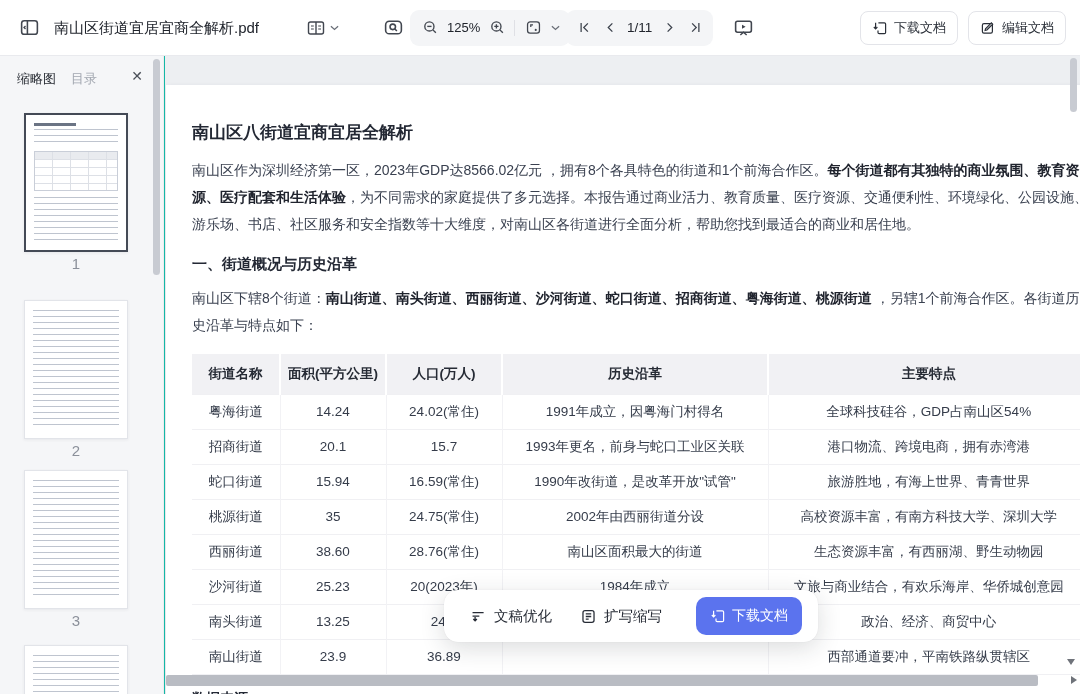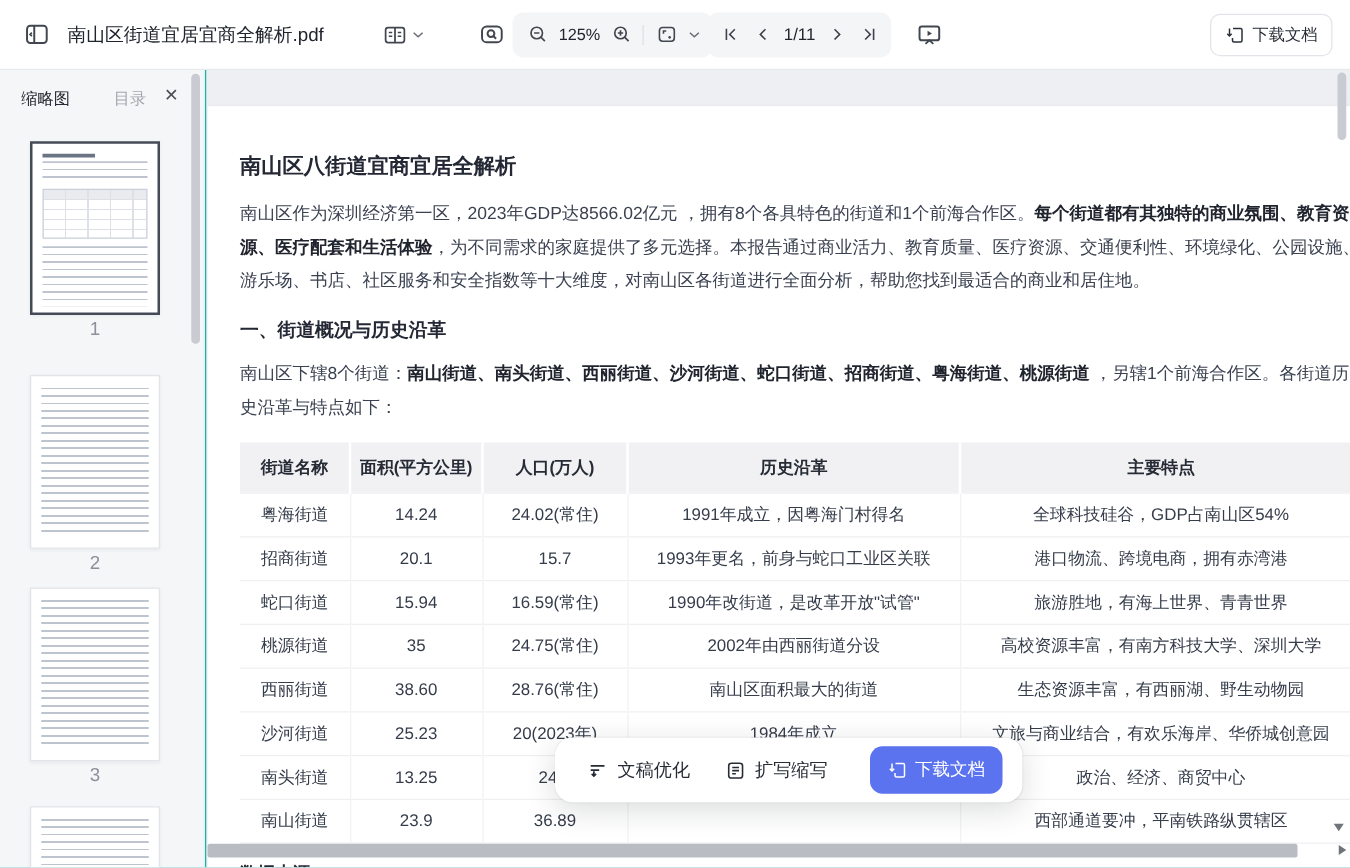--- a/index.html
+++ b/index.html
@@ -162,27 +162,34 @@
 
     <div class="tb-right">
       <button class="tb-btn">
         <svg class="ic" width="16" height="16" viewBox="0 0 20 20" fill="none" stroke="#2a2f38" stroke-width="1.5">
           <path d="M8 3.5h7.5A1.5 1.5 0 0 1 17 5v10.5a1.5 1.5 0 0 1-1.5 1.5H9A1.5 1.5 0 0 1 7.5 15.5V13"></path>
             <path d="M4.5 3.5V11"></path>
             <path d="M2.3 8.8 4.5 11l2.2-2.2"></path>
         </svg>
         <span>下载文档</span>
       </button>
+      <button class="tb-btn">
+        <svg class="ic" width="16" height="16" viewBox="0 0 20 20" fill="none" stroke="#2a2f38" stroke-width="1.5">
+          <rect x="3" y="4.5" width="12.5" height="12" rx="2"></rect>
+            <path d="M8.5 12.5 15.8 5.2l-1.6-1.6-7.3 7.3-.5 2.1z" fill="#fff"></path>
+        </svg>
+        <span>编辑文档</span>
+      </button>
     </div>
   </header>
 
   <aside class="sidebar">
     <div class="sb-tabs">
       <span class="sb-tab active" style="left:17px">缩略图</span>
-      <span class="sb-tab inactive" style="left:91px">目录</span>
+      <span class="sb-tab inactive" style="left:71px">目录</span>
       <span class="sb-close">✕</span>
     </div>
     <div id="thumb-list">
         <div class="thumb-box selected" style="top: 57px;">
           <div class="fake-head"></div>
           <div class="fake-lines" style="top:14px;height:18px"></div>
           <div class="fake-table"></div>
           <div class="fake-lines" style="top:82px;height:48px"></div>
         </div>
         <div class="thumb-num" style="top: 199px;">1</div>

